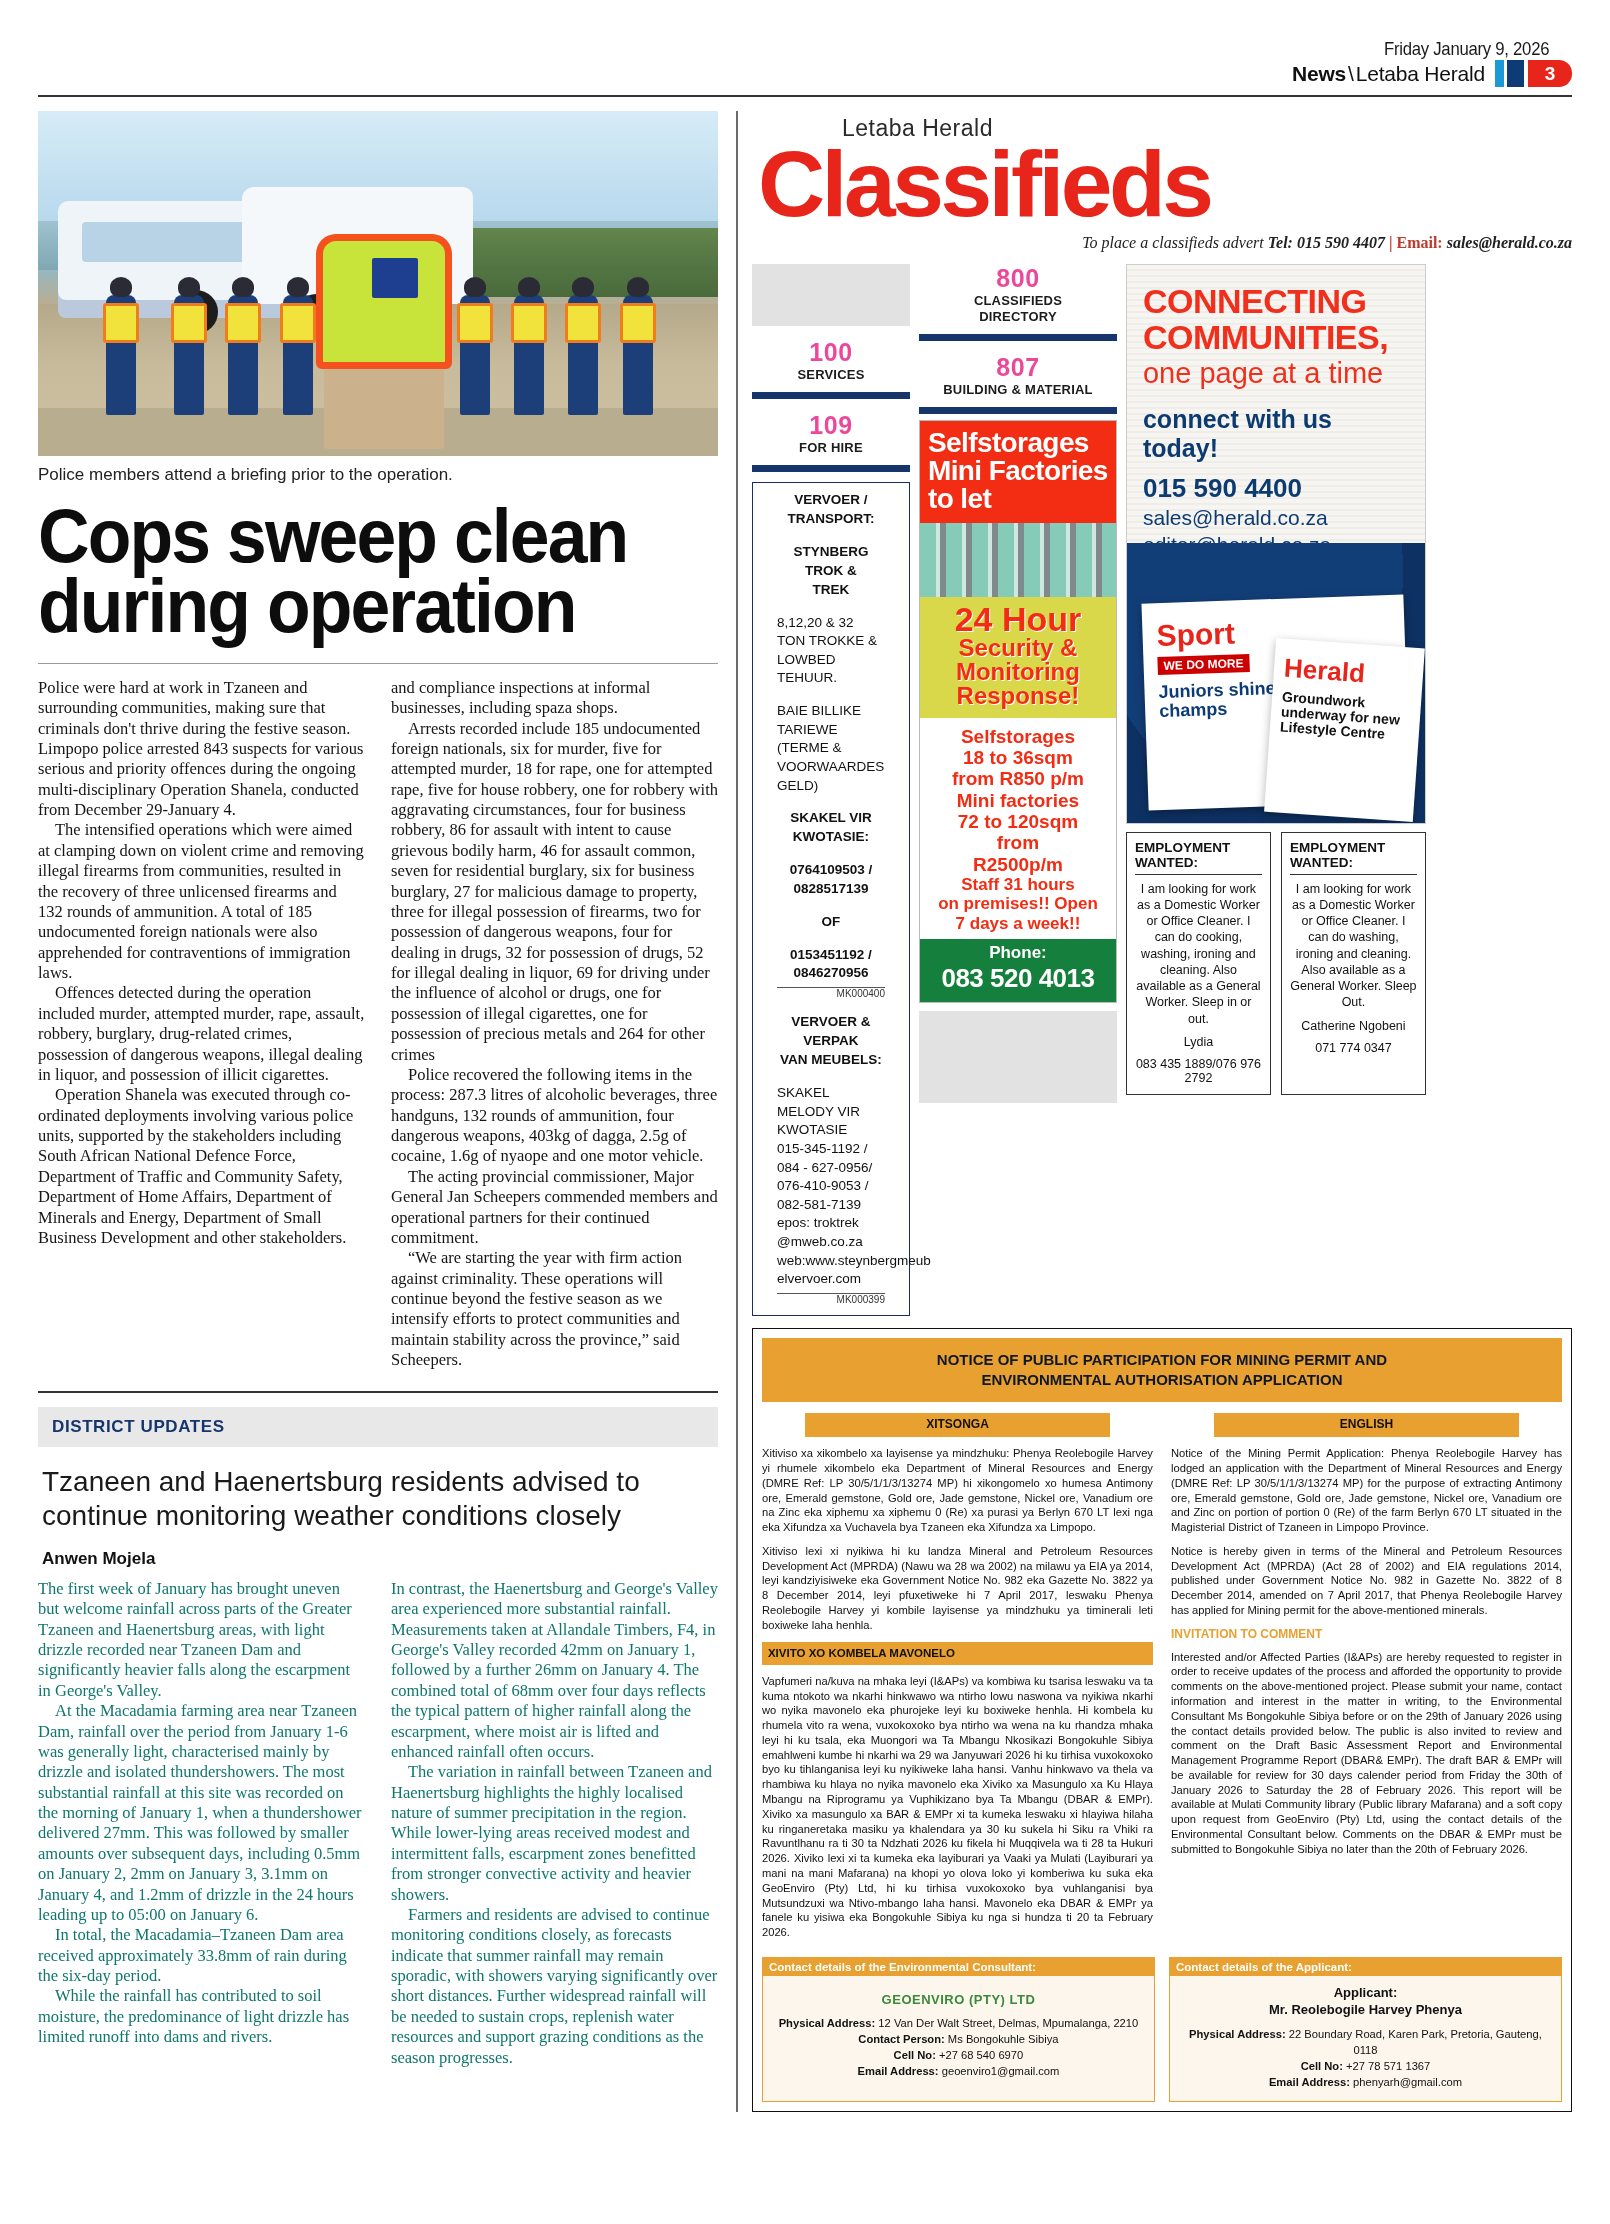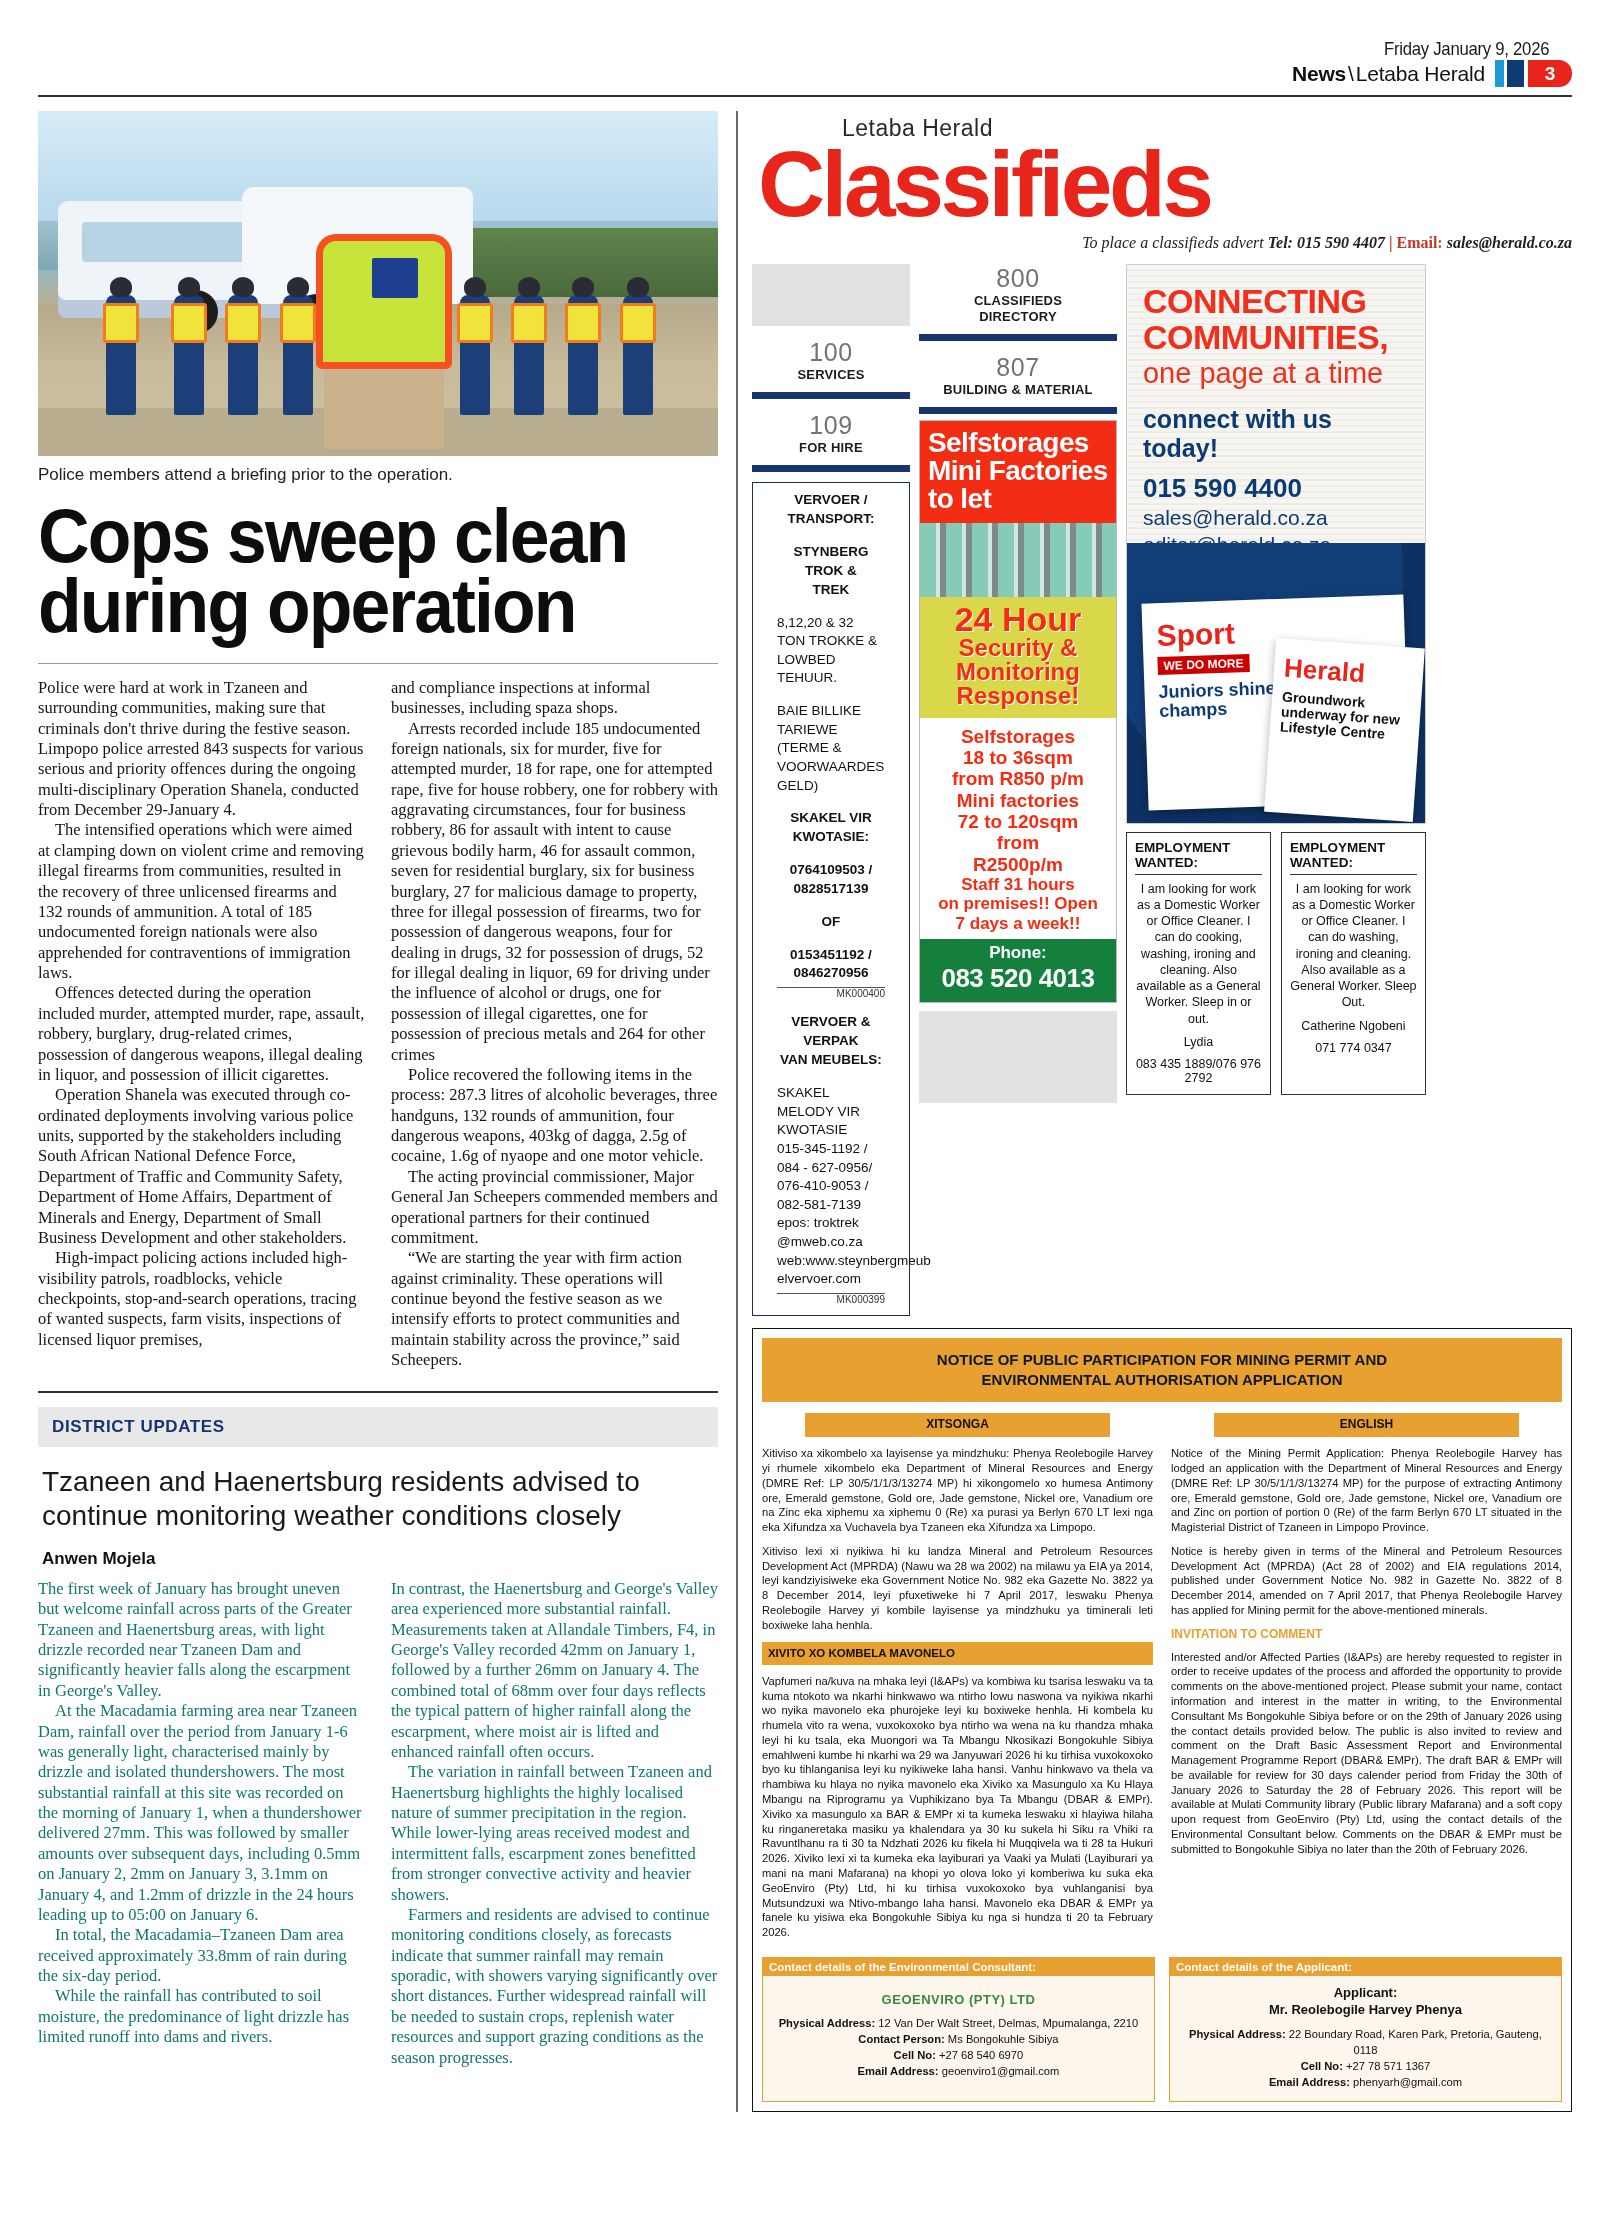--- a/index.html
+++ b/index.html
@@ -103,21 +103,21 @@
   .cls-tag b { font-weight: 700; }
   .cls-tag .red { color:#c0392b; font-weight:700; font-style: normal;}
 
   
   .cls-grid { display: flex; gap: 9px; margin-top: 12px; }
   .cg-c1 { width: 158px; }
   .cg-c2 { width: 198px; }
   .cg-c3 { width: 300px; }
   .grey-box { background: #e2e2e2; height: 62px; }
   .dir-item { text-align: center; padding-top: 12px; }
-  .dir-num { font-weight: 400; font-size: 25px; color: #737373; letter-spacing: .5px;}
+  .dir-num { font-weight: 700; font-size: 25px; color: #ec4899; letter-spacing: .5px;}
   .dir-lbl { font-weight: 700; font-size: 13px; color: #1c1c1c; letter-spacing: .2px; line-height:1.25; }
   .blue-rule { height: 7px; background: #16356d; margin-top: 9px; }
 
   .ad-box { border: 1px solid #1b2d5e; margin-top: 10px; padding: 8px 24px 10px; }
   .ad-center { text-align: center; font-weight: 700; font-size: 13.5px; line-height: 1.4; }
   .ad-left { font-size: 13.5px; line-height: 1.38; }
   .ad-gap { height: 14px; }
   .mk-line { border-top: 1px solid #555; text-align: right; font-size: 10px; color: #333; margin-top:4px;}
 
   
@@ -259,21 +259,20 @@
       </div>
 
       <hr class="thin">
 
       <div class="article">
         <div class="art-col">
           <p class="first">Police were hard at work in Tzaneen and surrounding communities, making sure that criminals don't thrive during the festive season. Limpopo police arrested 843 suspects for various serious and priority offences during the ongoing multi-disciplinary Operation Shanela, conducted from December 29-January 4.</p>
           <p>The intensified operations which were aimed at clamping down on violent crime and removing illegal firearms from communities, resulted in the recovery of three unlicensed firearms and 132 rounds of ammunition. A total of 185 undocumented foreign nationals were also apprehended for contraventions of immigration laws.</p>
           <p>Offences detected during the operation included murder, attempted murder, rape, assault, robbery, burglary, drug-related crimes, possession of dangerous weapons, illegal dealing in liquor, and possession of illicit cigarettes.</p>
           <p>Operation Shanela was executed through co-ordinated deployments involving various police units, supported by the stakeholders including South African National Defence Force, Department of Traffic and Community Safety, Department of Home Affairs, Department of Minerals and Energy, Department of Small Business Development and other stakeholders.</p>
-          <p>High-impact policing actions included high-visibility patrols, roadblocks, vehicle checkpoints, stop-and-search operations, tracing of wanted suspects, farm visits, inspections of licensed liquor premises,</p>
         </div>
         <div class="art-col">
           <p class="first">and compliance inspections at informal businesses, including spaza shops.</p>
           <p>Arrests recorded include 185 undocumented foreign nationals, six for murder, five for attempted murder, 18 for rape, one for attempted rape, five for house robbery, one for robbery with aggravating circumstances, four for business robbery, 86 for assault with intent to cause grievous bodily harm, 46 for assault common, seven for residential burglary, six for business burglary, 27 for malicious damage to property, three for illegal possession of firearms, two for possession of dangerous weapons, four for dealing in drugs, 32 for possession of drugs, 52 for illegal dealing in liquor, 69 for driving under the influence of alcohol or drugs, one for possession of illegal cigarettes, one for possession of precious metals and 264 for other crimes</p>
           <p>Police recovered the following items in the process: 287.3 litres of alcoholic beverages, three handguns, 132 rounds of ammunition, four dangerous weapons, 403kg of dagga, 2.5g of cocaine, 1.6g of nyaope and one motor vehicle.</p>
           <p>The acting provincial commissioner, Major General Jan Scheepers commended members and operational partners for their continued commitment.</p>
           <p>“We are starting the year with firm action against criminality. These operations will continue beyond the festive season as we intensify efforts to protect communities and maintain stability across the province,” said Scheepers.</p>
         </div>
       </div>
 

